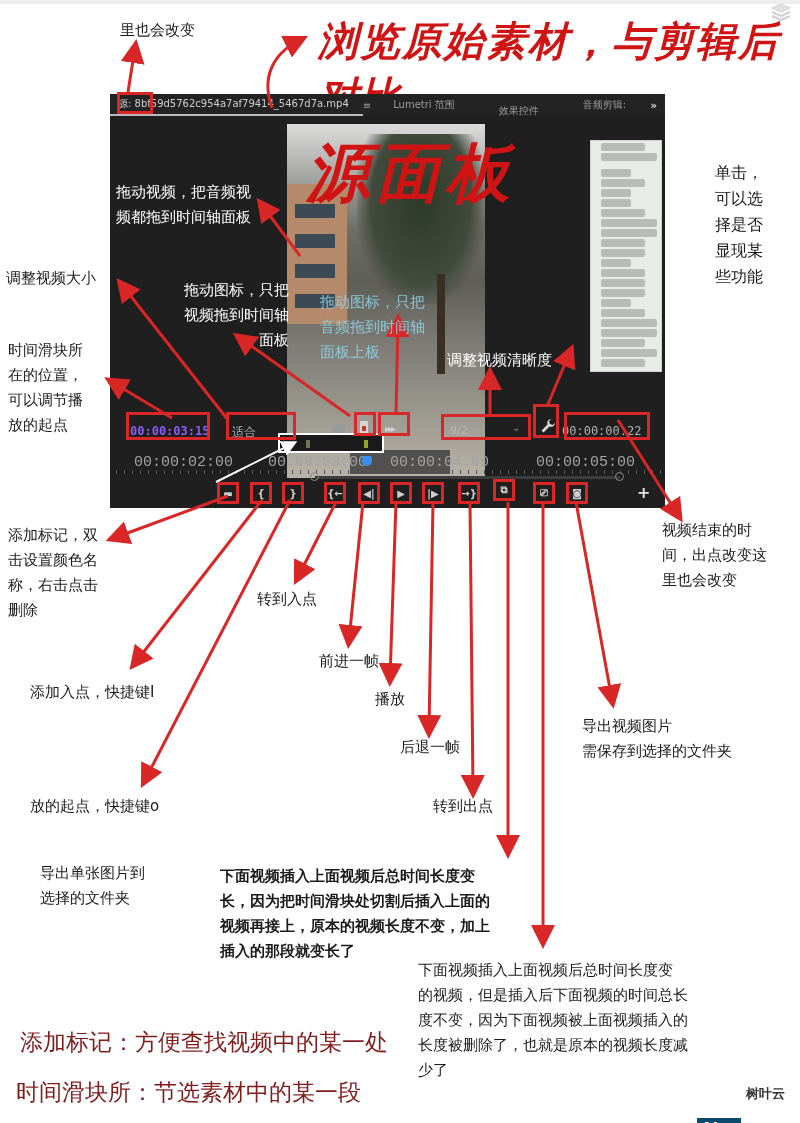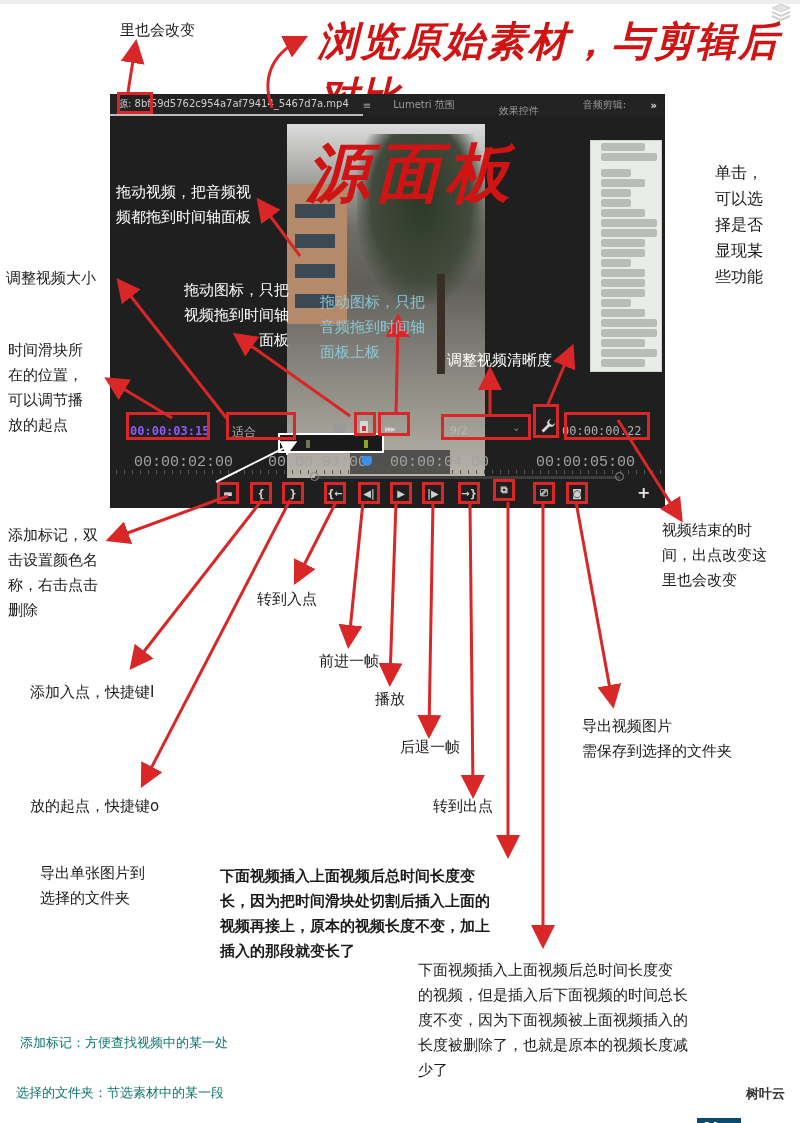--- a/index.html
+++ b/index.html
@@ -5,21 +5,21 @@
   * { box-sizing: border-box; margin: 0; padding: 0; }
   html, body { width: 800px; height: 1123px; background: #ffffff; overflow: hidden; }
   body { position: relative; font-family: "DejaVu Sans", "Liberation Sans", sans-serif; color: #1a1a1a; }
 
   .topbar { position: absolute; left: 0; top: 0; width: 800px; height: 4px; background: #eeeeee; }
   .layers-icon { position: absolute; right: 8px; top: 2px; width: 22px; height: 20px; }
 
   .note { position: absolute; font-size: 15px; line-height: 25px; color: #1a1a1a; white-space: pre-line; }
   .note.white { color: #ffffff; text-align: right; }
   .note.cyan { color: #8fd6ea; opacity: 0.85; }
-  .note.red { color: #0f766e; font-size: 13px; }
+  .note.red { color: #7f1d1d; font-size: 23px; }
 
   .hand { position: absolute; color: #d01414; font-family: "DejaVu Serif", "Liberation Serif", serif; font-style: italic; font-weight: bold; }
 
   
   .panel { position: absolute; left: 110px; top: 94px; width: 555px; height: 414px; background: #1f1f1f; }
   .panel-tabs { position: absolute; left: 0; top: 0; width: 555px; height: 22px; background: #232323; display: flex; align-items: center; font-size: 10px; color: #9a9a9a; }
   .panel-tabs .tab { padding: 0 14px 0 8px; white-space: nowrap; }
   .panel-tabs .tab.active { color: #cfcfcf; border-bottom: 2px solid #bbbbbb; height: 22px; display: flex; align-items: center; }
   .panel-tabs .more { margin-left: auto; padding-right: 8px; color: #e0e0e0; font-weight: bold; }
 
@@ -270,21 +270,21 @@
 <div class="note" style="left:220px; top:864px;font-weight:bold;">下面视频插入上面视频后总时间长度变
 长，因为把时间滑块处切割后插入上面的
 视频再接上，原本的视频长度不变，加上
 插入的那段就变长了</div>
 <div class="note" style="left:418px; top:958px;">下面视频插入上面视频后总时间长度变
 的视频，但是插入后下面视频的时间总长
 度不变，因为下面视频被上面视频插入的
 长度被删除了，也就是原本的视频长度减
 少了</div>
 <div class="note red" style="left:20px; top:1030px;">添加标记：方便查找视频中的某一处</div>
-<div class="note red" style="left:16px; top:1080px;">选择的文件夹：节选素材中的某一段</div>
+<div class="note red" style="left:16px; top:1080px;">时间滑块所：节选素材中的某一段</div>
 
 <div class="logo">
   <span class="logo-text">AI</span>
   <svg width="44" height="40" viewBox="0 0 44 40" style="position:absolute;left:0;top:0">
     <path d="M4 36 L16 26 L24 32 L34 20 L40 28 L40 36 Z" fill="#ffffff"></path>
   </svg>
 </div>
 <div class="logo-brand">树叶云</div>
 
 </body></html>

